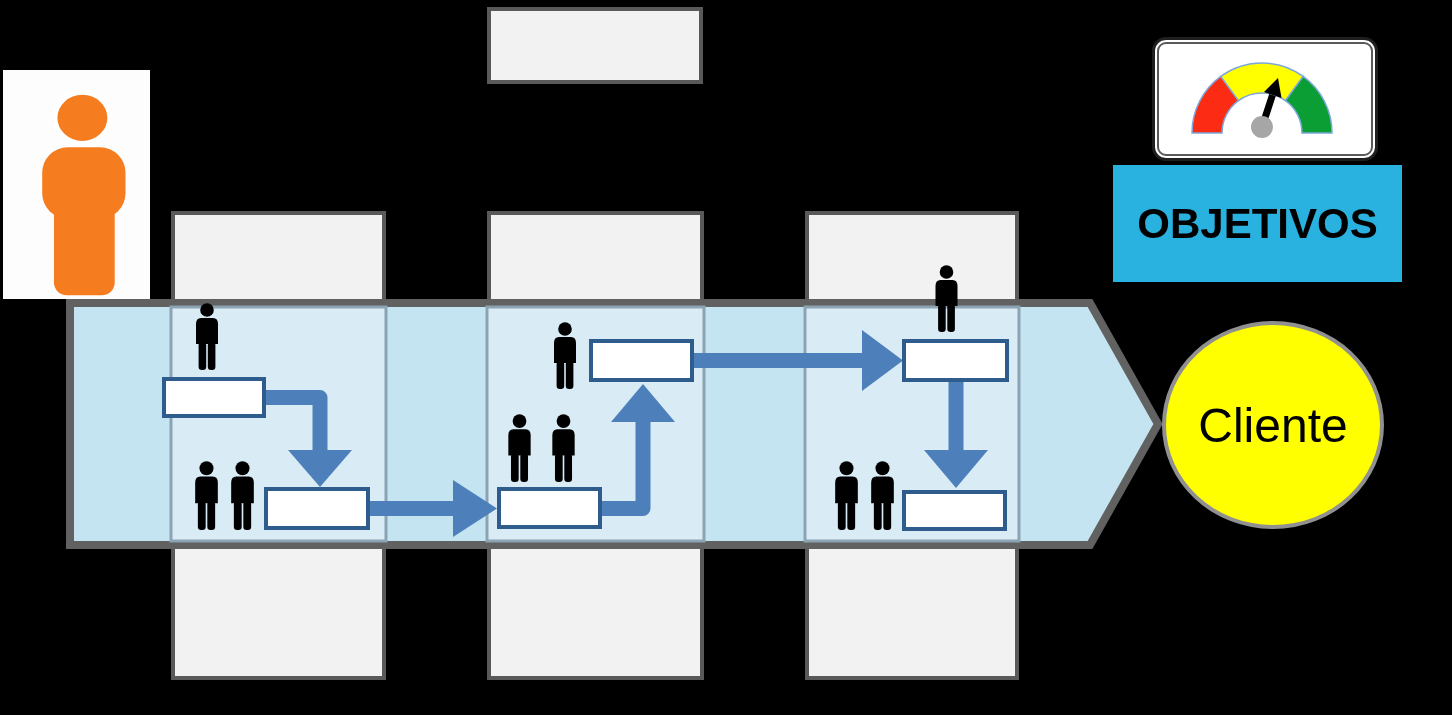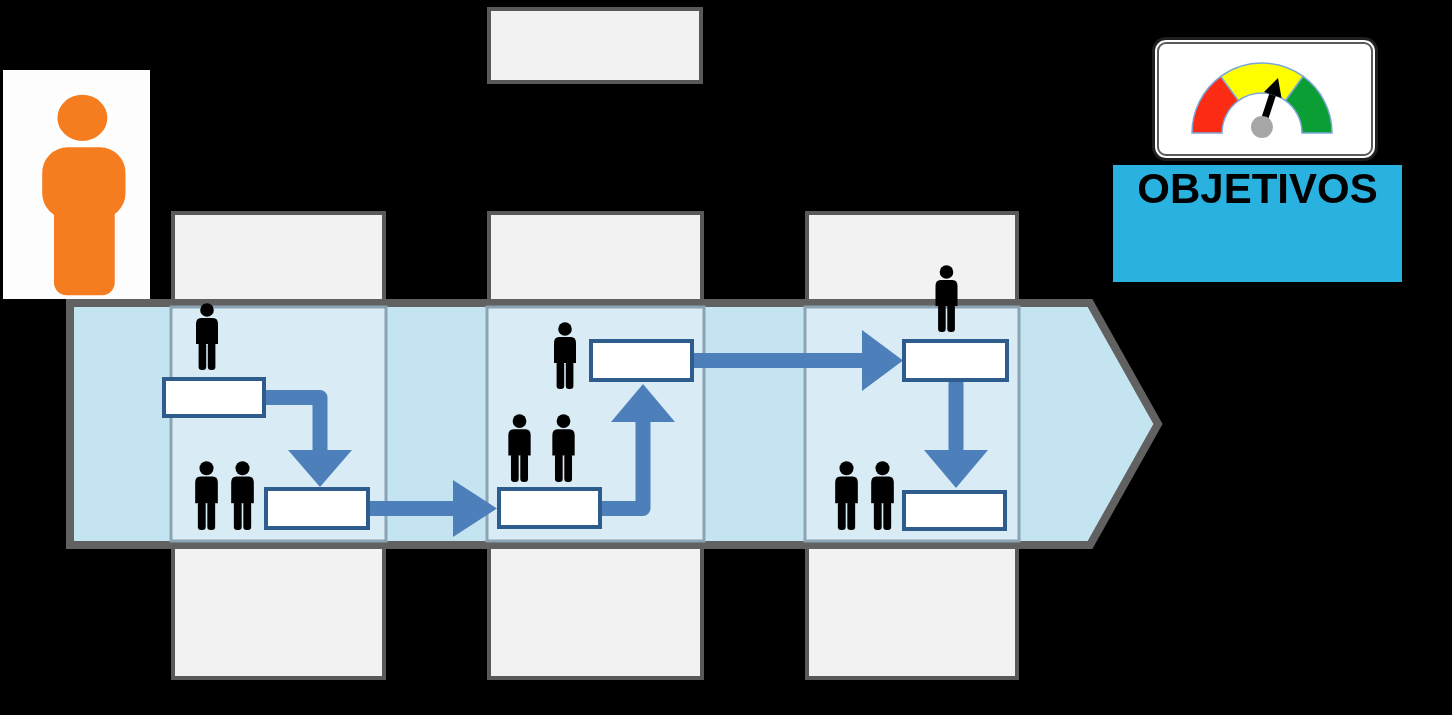--- a/index.html
+++ b/index.html
@@ -14,21 +14,21 @@
   .stage{position:relative;width:1452px;height:715px;background:var(--background);
          font-family:"Liberation Sans",sans-serif;overflow:hidden;}
   .abs{position:absolute;}
   .dept{background:var(--column_fill);border:4px solid var(--column_border);box-sizing:border-box;}
   .pbox{background:var(--box_fill);border:4px solid var(--box_border);box-sizing:border-box;z-index:6;}
   .person{z-index:8;}
   .owner-card{left:3px;top:70px;width:147px;height:229px;background:var(--owner_card_bg);z-index:4;}
   .gauge-card{left:1152px;top:37px;width:220px;height:118px;background:#fff;border:3px solid #1f1f1f;
               border-radius:14px;box-shadow:inset 0 0 0 2px #ffffff, inset 0 0 0 4px #5a5a5a;z-index:4;}
   .objetivos{left:1113px;top:165px;width:289px;height:117px;background:var(--objectives_bg);
-             display:flex;justify-content:center;z-index:4;}
+             display:flex;align-items:center;justify-content:center;z-index:4;}
   .objetivos span{font-size:42px;font-weight:700;color:var(--text_black);letter-spacing:0px;}
   .cliente{left:1162px;top:321px;width:222px;height:208px;background:var(--customer_fill);
            border:4px solid var(--customer_border);border-radius:50%;box-sizing:border-box;
            display:flex;align-items:center;justify-content:center;z-index:7;}
   .cliente span{font-size:48px;color:var(--text_black);}
   svg{display:block;}
 </style>
 </head>
 <body>
 
@@ -134,14 +134,17 @@
       <line x1="107" y1="87" x2="117.5" y2="55" style="stroke:#000;stroke-width:7"></line>
       <polygon points="123,38 126.5,58 109,52" style="fill:#000"></polygon>
       <circle cx="107" cy="87" r="11" style="fill:var(--gauge_hub)"></circle>
     </svg>
   </div>
 
   <div class="abs objetivos">
     <span>OBJETIVOS</span>
   </div>
 
+  <div class="abs cliente">
+    <span>Cliente</span>
+  </div>
 
 </div>
 
 </body></html>

